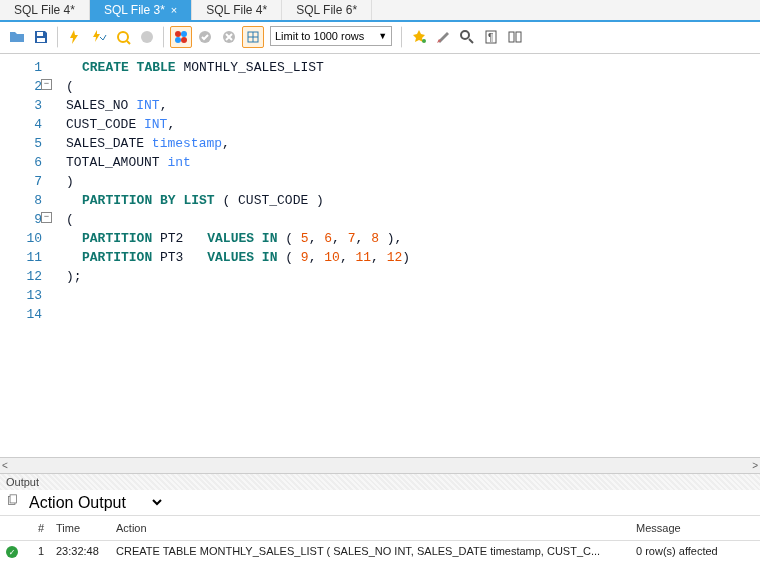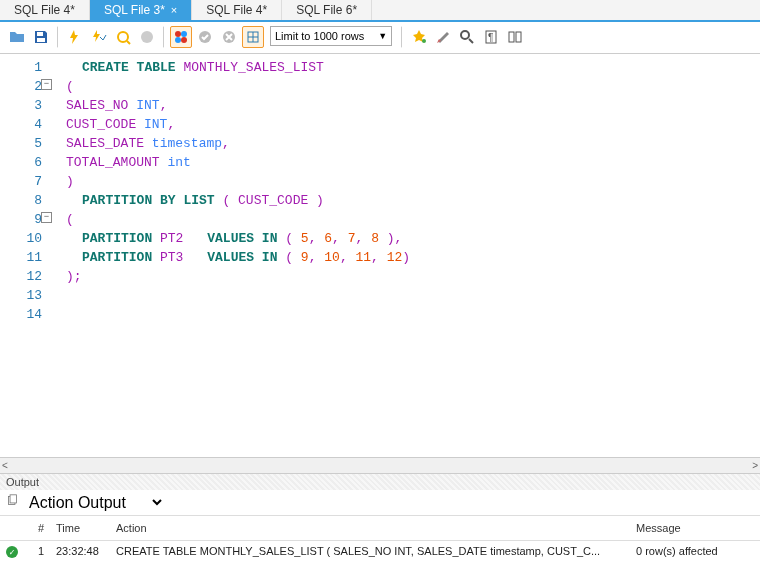--- a/index.html
+++ b/index.html
@@ -18,21 +18,21 @@
 .editor { flex: 1 1 auto; display: flex; font-family: Consolas, "Courier New", monospace; font-size: 13px; overflow: hidden; }
 .gutter { width: 48px; text-align: right; color: #2a7ab0; padding: 4px 6px 4px 0; user-select: none; background: #fff; }
 .gutter .ln { height: 19px; line-height: 19px; position: relative; }
 .fold { position: absolute; right: -10px; top: 2px; width: 11px; height: 11px; border: 1px solid #888; background: #fff; font-size: 9px; line-height: 9px; text-align: center; color: #555; }
 .code { flex: 1; padding: 4px 0 4px 18px; position: relative; }
 .code .cl { height: 19px; line-height: 19px; white-space: pre; position: relative; }
 .code .cl.hl { background: #f0f0f0; }
 .kw { color: #0f766e; font-weight: bold; margin-left: 16px; }
 .ty { color: #3b82f6; }
 .num { color: #e65100; }
-.id { color: #a21caf; }
+.id { color: #0f172a; }
 .hscroll { height: 16px; border-top: 1px solid #ccc; background: #f0f0f0; display: flex; align-items: center; justify-content: space-between; padding: 0 2px; }
 .hscroll .sch { font-size: 10px; color: #666; }
 .output-hdr { background: repeating-linear-gradient(45deg,#eee,#eee 2px,#f7f7f7 2px,#f7f7f7 4px); border-top: 1px solid #ccc; padding: 2px 6px; font-size: 11px; color: #444; }
 .output-sel { display: flex; align-items: center; gap: 6px; padding: 3px 6px; border-bottom: 1px solid #ddd; }
 .output-sel select { font-size: 16px; border: none; background: transparent; width: 140px; }
 .output-sel .copy svg { width: 13px; height: 13px; }
 .grid-hdr { display: flex; background: #fff; border-bottom: 1px solid #ddd; font-size: 11px; color: #333; padding: 4px 0; }
 .grid-hdr > div, .grid-row > div { padding: 2px 6px; }
 .c-status { width: 26px; }
 .c-num { width: 24px; text-align: right; }

